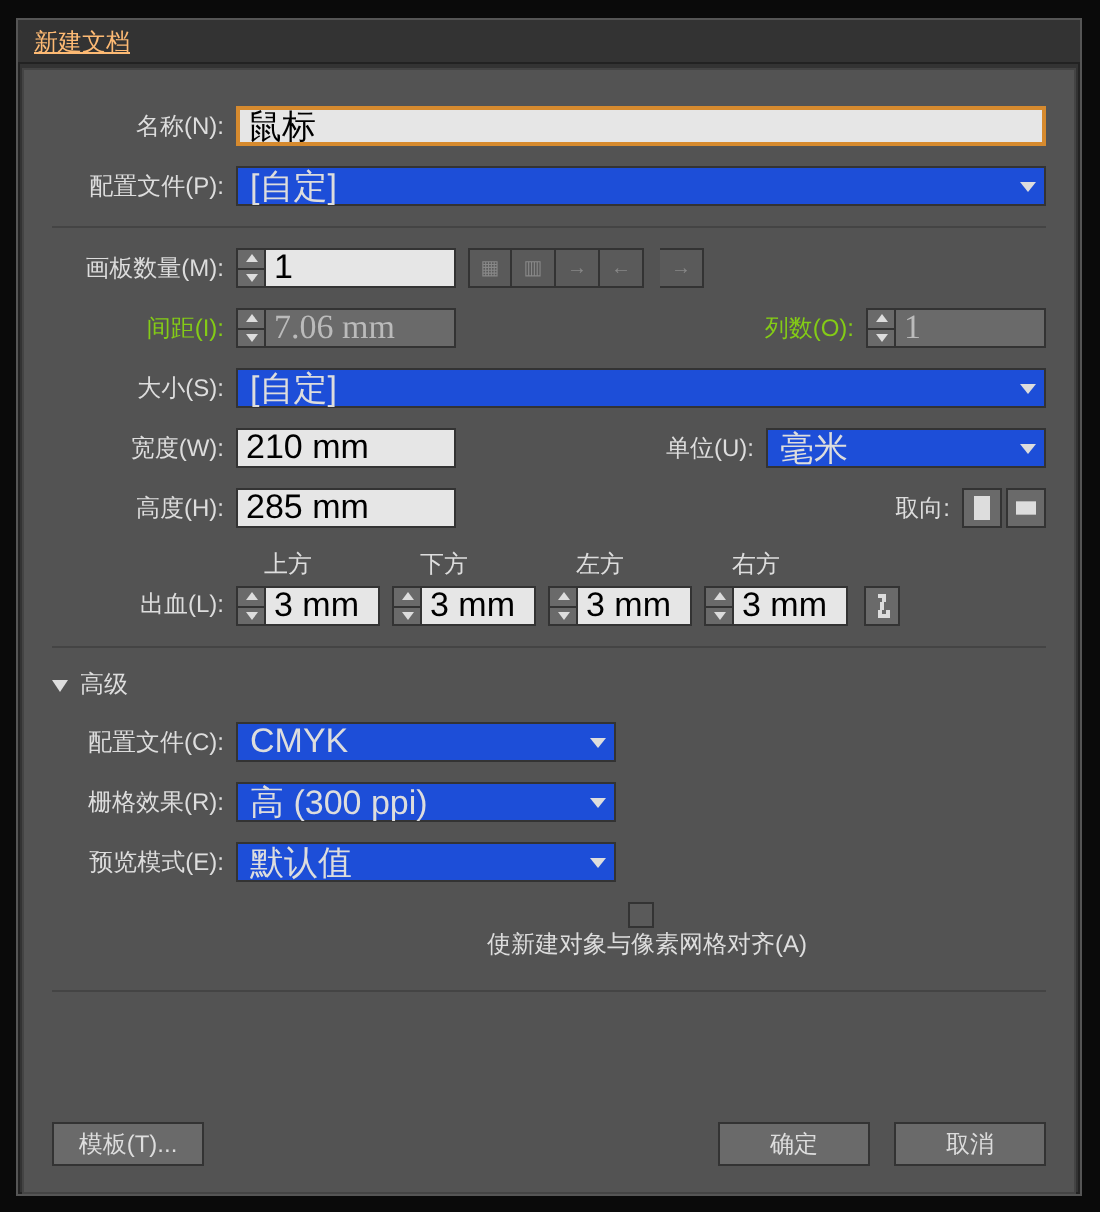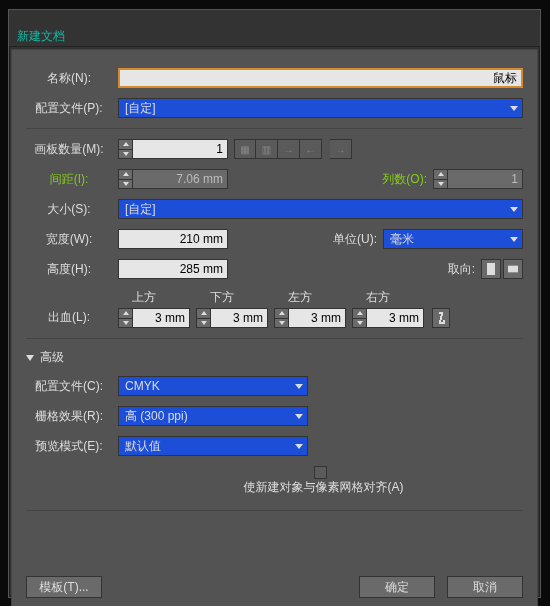--- a/index.html
+++ b/index.html
@@ -18,56 +18,57 @@
     left: 8px; top: 9px;
     width: 533px; height: 589px;
     background: #333333;
     border: 1px solid #555;
     box-shadow: inset 0 0 0 1px #222;
   }
   .titlebar {
     height: 22px;
     background: #333;
     border-bottom: 1px solid #222;
-    padding: 18px 8px;
-    color: #14b8a6;
+    padding: 3px 8px;
+    color: #fdba74;
+    text-decoration: underline;
   }
   .dialog-body {
     padding: 12px 14px 12px 14px;
     background: #535353;
     margin: 2px;
     height: 563px;
     border: 1px solid #444;
     position: relative;
   }
   .row {
     display: flex;
     align-items: center;
     margin-bottom: 10px;
   }
   .lbl {
     width: 92px;
-    text-align: center;
+    text-align: right;
     padding-right: 6px;
     color: #ddd;
     flex-shrink: 0;
   }
   .lbl.sub { color: #84cc16; }
   input.edit, .combo, .spin {
     background: #e6e6e6;
     color: #000;
     border: 1px solid #333;
     height: 20px;
     padding: 1px 4px;
-    font-size: 12px;
-    text-align: right;
+    font-size: 17px;
   }
   input.edit.disabled {
     background: #6a6a6a;
     color: #bbb;
+    font-family: Liberation Serif, serif;
   }
   .name-input {
     flex: 1;
     border: 2px solid #d68a2e !important;
     height: 22px;
   }
   .combo {
     display: flex;
     align-items: center;
     justify-content: space-between;

